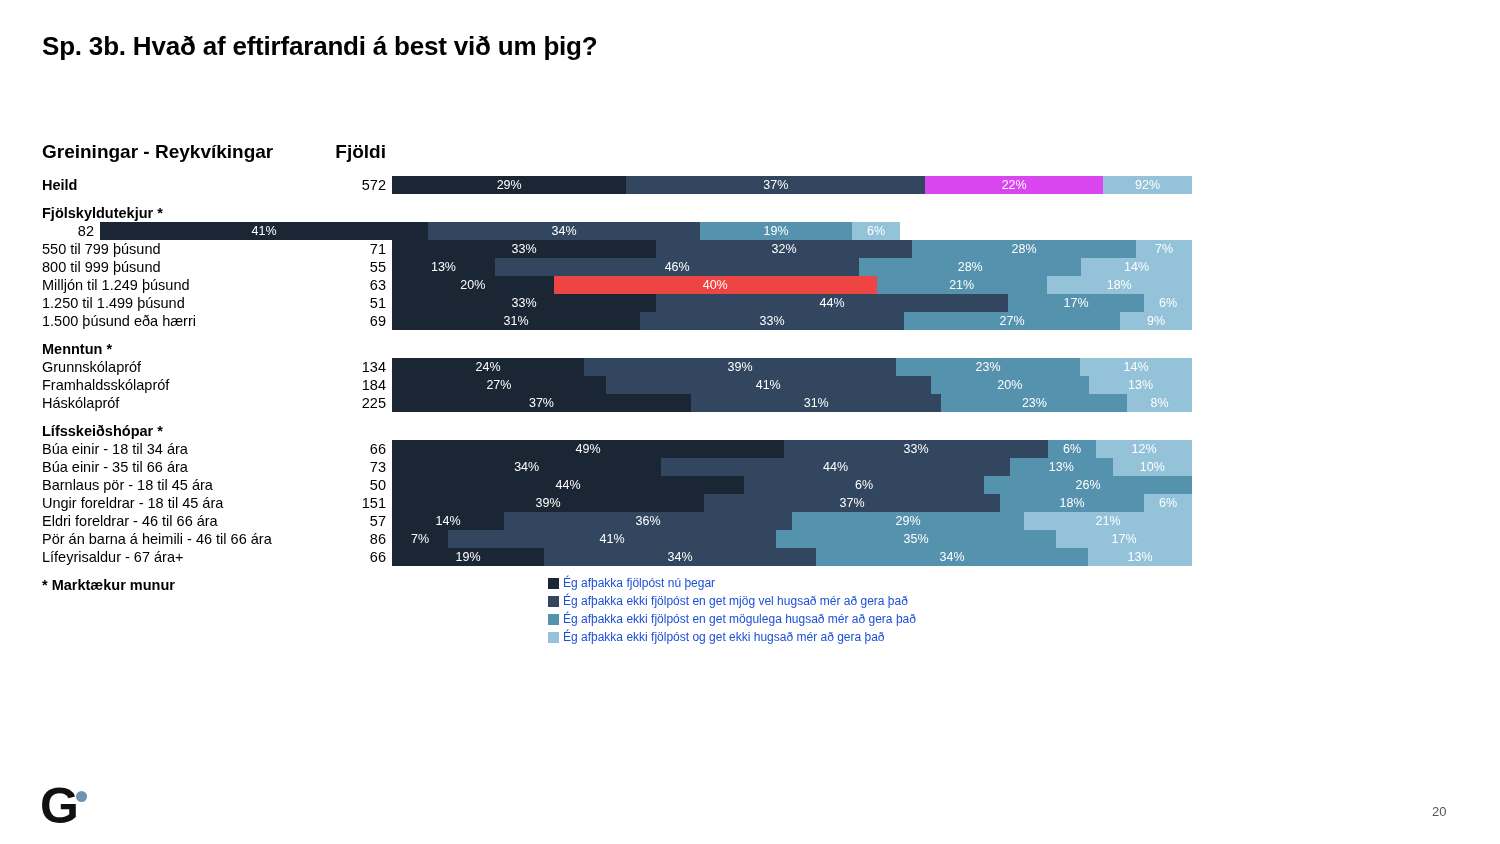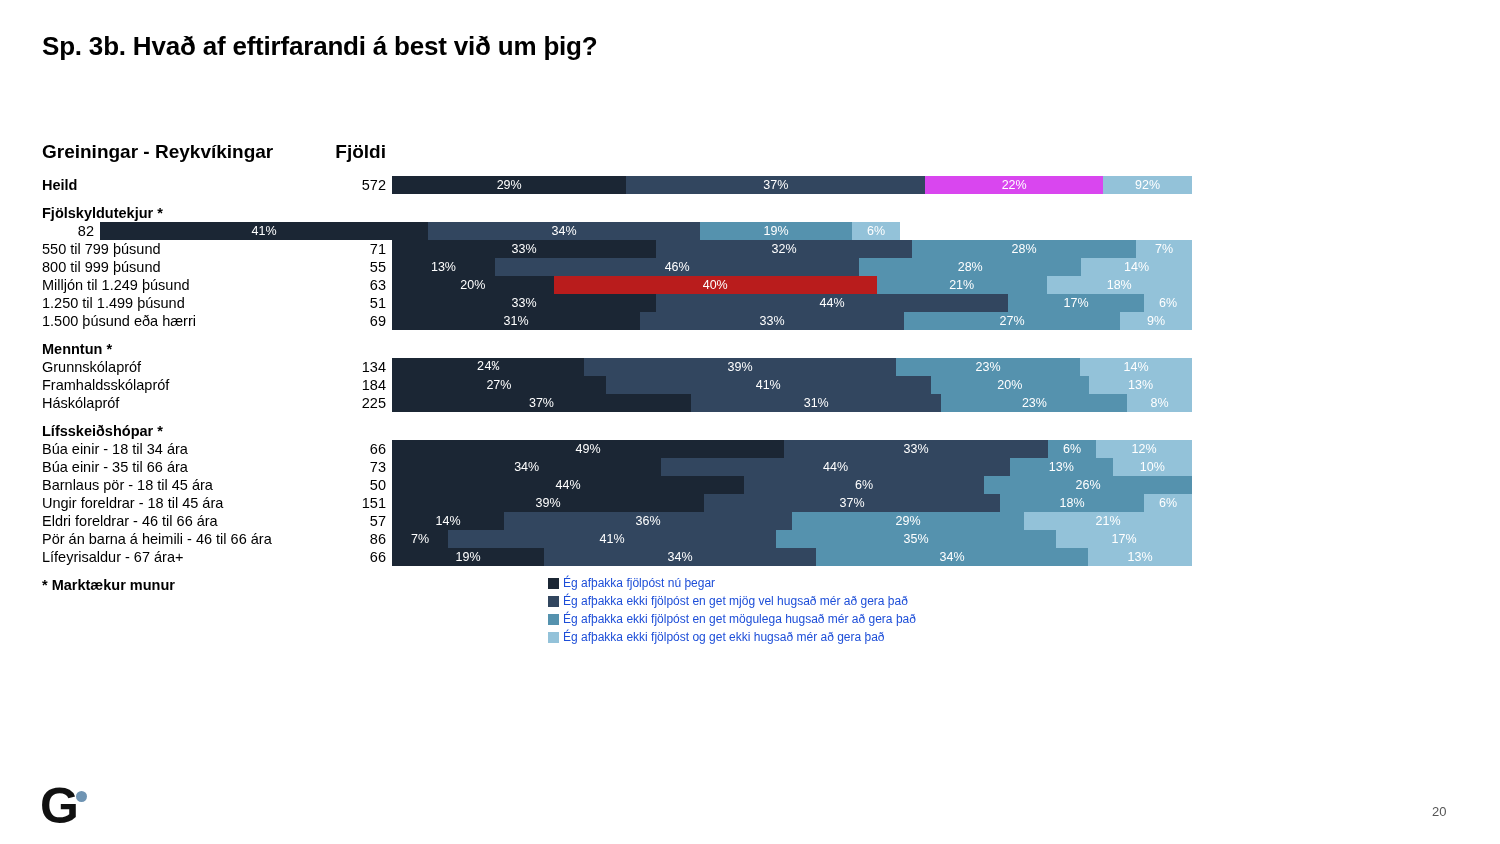--- a/index.html
+++ b/index.html
@@ -217,21 +217,21 @@
           <div class="seg" style="width: 45.5446%; background: rgb(50, 70, 95);">46%</div>
           <div class="seg" style="width: 27.7228%; background: rgb(85, 146, 174);">28%</div>
           <div class="seg" style="width: 13.8614%; background: rgb(147, 194, 217);">14%</div>
         </div>
       </div>
       <div class="row">
         <div class="r-label col-label">Milljón til 1.249 þúsund</div>
         <div class="r-count col-count">63</div>
         <div class="r-bars col-bars">
           <div class="seg" style="width: 20.202%; background: rgb(27, 38, 52);">20%</div>
-          <div class="seg" style="width: 40.404%; background: #b91c1c;">40%</div>
+          <div class="seg" style="width: 40.404%; background: #ef4444;">40%</div>
           <div class="seg" style="width: 21.2121%; background: rgb(85, 146, 174);">21%</div>
           <div class="seg" style="width: 18.1818%; background: rgb(147, 194, 217);">18%</div>
         </div>
       </div>
       <div class="row">
         <div class="r-label col-label">1.250 til 1.499 þúsund</div>
         <div class="r-count col-count">51</div>
         <div class="r-bars col-bars">
           <div class="seg" style="width: 33%; background: rgb(27, 38, 52);">33%</div>
           <div class="seg" style="width: 44%; background: rgb(50, 70, 95);">44%</div>
@@ -251,21 +251,21 @@
       </div>
       <div class="row spacer-before">
         <div class="r-label col-label bold">Menntun *</div>
         <div class="r-count col-count"></div>
         <div class="r-bars col-bars empty"></div>
       </div>
       <div class="row">
         <div class="r-label col-label">Grunnskólapróf</div>
         <div class="r-count col-count">134</div>
         <div class="r-bars col-bars">
-          <div class="seg" style="width: 24%; background: rgb(27, 38, 52); font-family: Liberation Mono, monospace;">24%</div>
+          <div class="seg" style="width: 24%; background: rgb(27, 38, 52);">24%</div>
           <div class="seg" style="width: 39%; background: rgb(50, 70, 95);">39%</div>
           <div class="seg" style="width: 23%; background: rgb(85, 146, 174);">23%</div>
           <div class="seg" style="width: 14%; background: rgb(147, 194, 217);">14%</div>
         </div>
       </div>
       <div class="row">
         <div class="r-label col-label">Framhaldsskólapróf</div>
         <div class="r-count col-count">184</div>
         <div class="r-bars col-bars">
           <div class="seg" style="width: 26.7327%; background: rgb(27, 38, 52);">27%</div>

